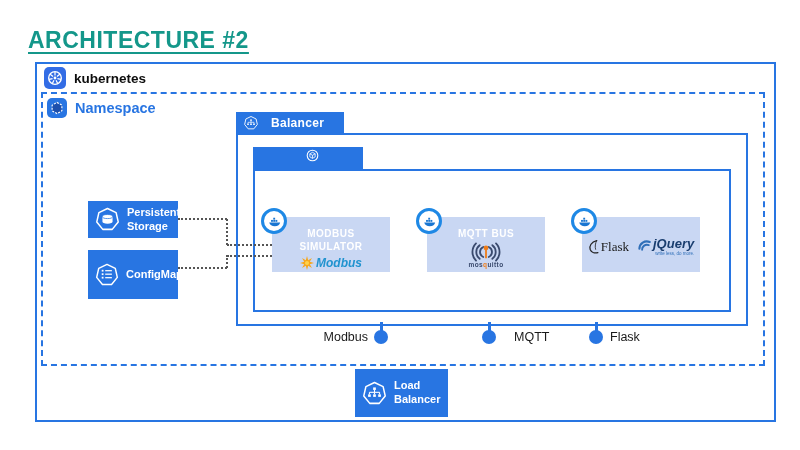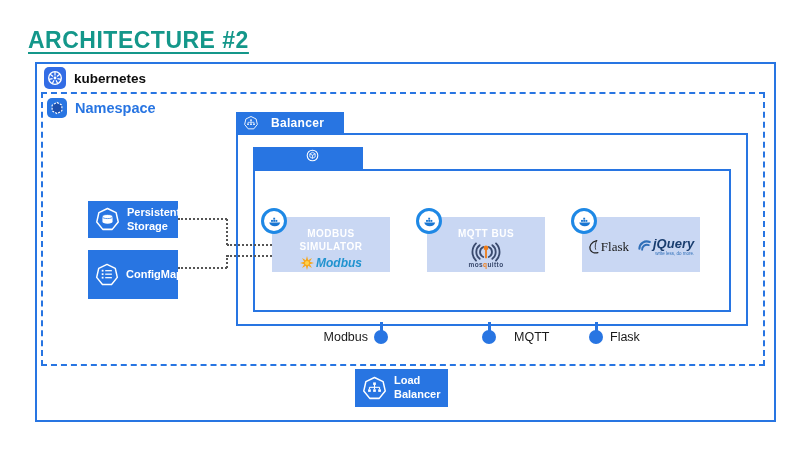--- a/index.html
+++ b/index.html
@@ -56,21 +56,21 @@
   .jq{display:flex;align-items:flex-start;gap:2px;}
   .jq-col{display:flex;flex-direction:column;align-items:flex-end;}
   .jq-txt{font-weight:bold;font-style:italic;font-size:13px;color:#1a3e6f;line-height:1;}
   .jq-tag{font-size:4.5px;color:#2f6fb8;margin-top:1px;}
 
   
   .res{background:#2875e2;display:flex;align-items:center;gap:6px;padding-left:6px;
        box-sizing:border-box;z-index:3;}
   #res-storage{left:88px;top:201px;width:90px;height:37px;}
   #res-config{left:88px;top:250px;width:90px;height:49px;}
-  #lb-box{left:355px;top:369px;width:93px;height:38px;}
+  #lb-box{left:355px;top:369px;width:93px;height:48px;}
   .res-lbl{color:#fff;font-weight:bold;font-size:11px;line-height:1.25;width:50px;}
 
   
   .dot-h{border-top:2px dotted #555;height:0;z-index:1;}
   .dot-v{border-left:2px dotted #555;width:0;z-index:1;}
   #connA1{left:178px;top:218px;width:49px;}
   #connA2{left:226px;top:219px;height:26px;}
   #connA3{left:227px;top:244px;width:45px;}
   #connB1{left:178px;top:267px;width:49px;}
   #connB2{left:226px;top:255px;height:13px;}

